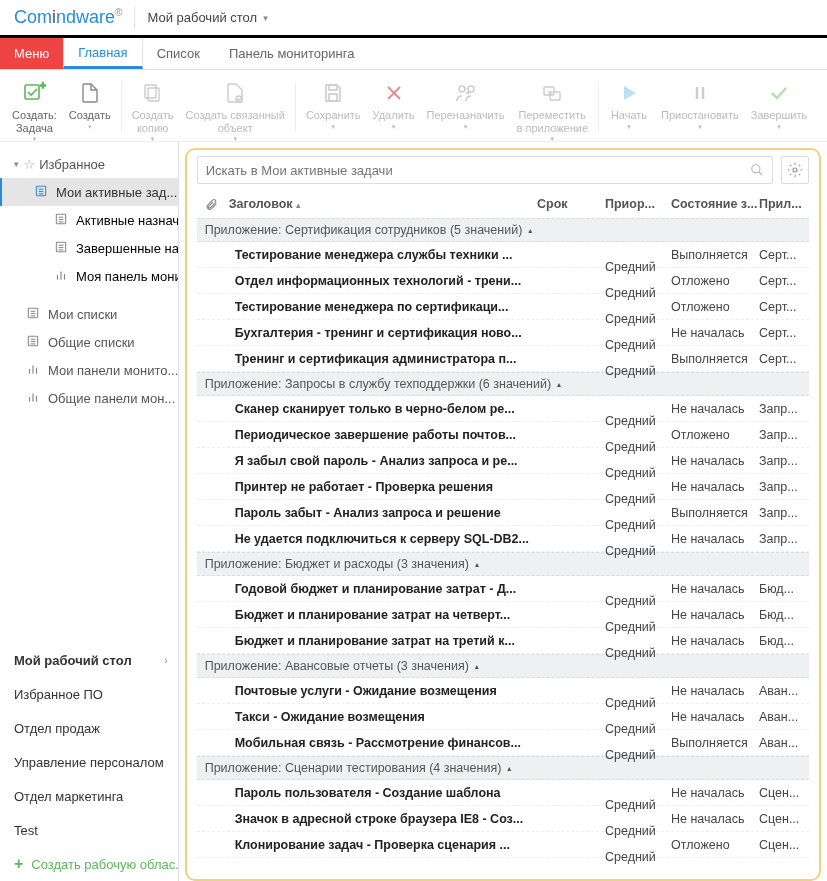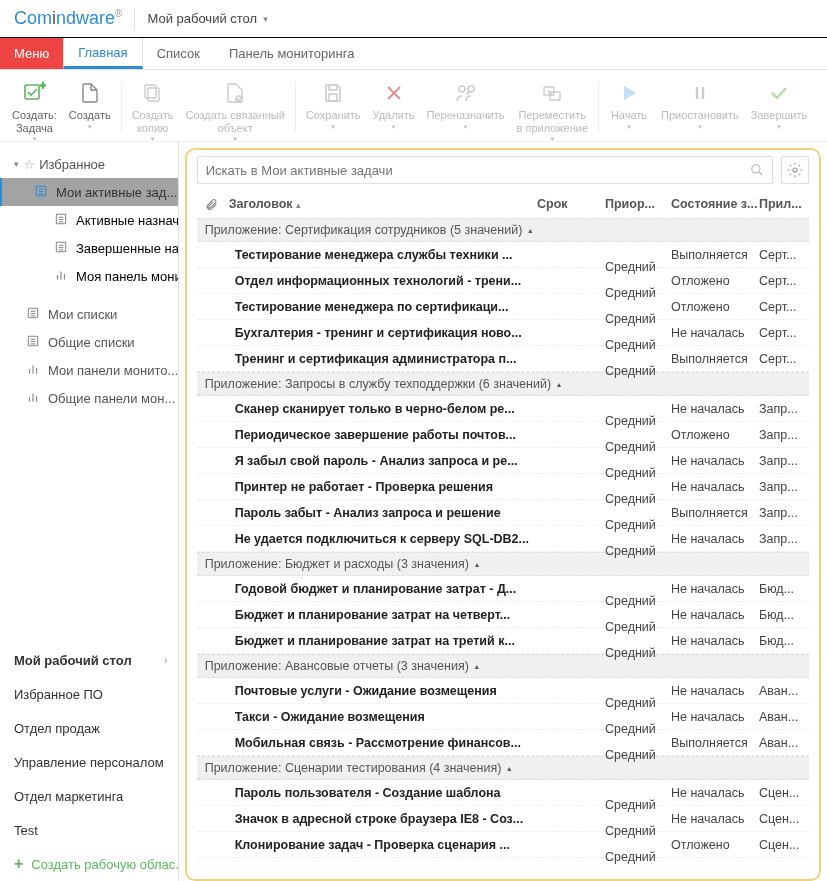--- a/index.html
+++ b/index.html
@@ -1,17 +1,17 @@
 <!DOCTYPE html>
 <html><head>
 <meta charset="utf-8">
 <style>
 * { box-sizing: border-box; margin: 0; padding: 0; font-family: -apple-system, "Segoe UI", Arial, sans-serif; }
 body { width: 827px; height: 881px; background: #fff; font-size: 13px; color: #333; overflow: hidden; }
-.header { display: flex; align-items: center; height: 38px; border-bottom: 1px solid #000000; padding-left: 14px; }
+.header { display: flex; align-items: center; height: 38px; border-bottom: 3px solid #000000; padding-left: 14px; }
 .logo { font-size: 18px; color: #2a8dd4; font-weight: 400; }
 .logo .dark { color: #555; }
 .logo .reg { font-size: 10px; vertical-align: super; color: #999; }
 .header-sep { width: 1px; height: 22px; background: #e0e0e0; margin: 0 12px; }
 .workspace { font-size: 13px; color: #444; cursor: pointer; display: flex; align-items: center; gap: 6px; }
 .chev { font-size: 9px; color: #888; }
 .tabs { display: flex; align-items: stretch; height: 32px; border-bottom: 1px solid #e0e0e0; }
 .menu-btn { background: #ef4444; color: #fff; padding: 0 14px; display: flex; align-items: center; font-size: 13px; cursor: pointer; }
 .tab { padding: 0 14px; display: flex; align-items: center; color: #666; cursor: pointer; border-right: 1px solid transparent; }
 .tab.active { color: #2a8dd4; border-bottom: 3px solid #2a8dd4; border-left: 1px solid #e0e0e0; border-right: 1px solid #e0e0e0; }
@@ -20,21 +20,21 @@
 .tb-btn { display: flex; flex-direction: column; align-items: center; justify-content: flex-start; min-width: 52px; padding: 2px 6px; cursor: pointer; text-align: center; }
 .tb-icon { width: 26px; height: 26px; display: flex; align-items: center; justify-content: center; }
 .tb-label { font-size: 11px; color: #666; line-height: 1.15; margin-top: 3px; white-space: pre-line; }
 .disabled .tb-label { color: #bbb; }
 .main { display: flex; height: calc(100% - 142px); }
 .sidebar { width: 205px; border-right: 1px solid #e0e0e0; display: flex; flex-direction: column; overflow: hidden; }
 .nav-top { padding-top: 8px; }
 .nav-item { display: flex; align-items: center; height: 28px; padding: 0 10px 0 26px; cursor: pointer; color: #555; font-size: 13px; position: relative; white-space: nowrap; overflow: hidden; text-overflow: ellipsis; }
 .nav-item.grp { padding-left: 14px; font-weight: 400; }
 .nav-item.sub { padding-left: 54px; color: #000000; }
-.nav-item.selected { background: #a3a3a3; color: #333; border-left: 2px solid #2a8dd4; padding-left: 32px; }
+.nav-item.selected { background: #e5e5e5; color: #333; border-left: 2px solid #2a8dd4; padding-left: 32px; }
 .nav-item .nicon { width: 16px; height: 16px; margin-right: 6px; color: #888; flex-shrink: 0; }
 .nav-item.selected .nicon { color: #2a8dd4; }
 .nav-spacer { flex: 1; }
 .nav-bot .nav-item { height: 34px; padding-left: 14px; font-size: 13px; color: #333; }
 .nav-bot .nav-item.ws.active { font-weight: 600; }
 .nav-bot .arrow { margin-left: auto; color: #aaa; font-size: 10px; }
 .add-ws { color: #5cb85c !important; }
 .add-ws .plus { color: #5cb85c; font-size: 16px; margin-right: 8px; font-weight: bold; }
 .content { flex: 1; position: relative; padding: 10px 12px 0 12px; }
 .content::before { content: ""; position: absolute; inset: 6px 6px 0 6px; border: 2px solid #f3d07a; border-radius: 10px; pointer-events: none; }

